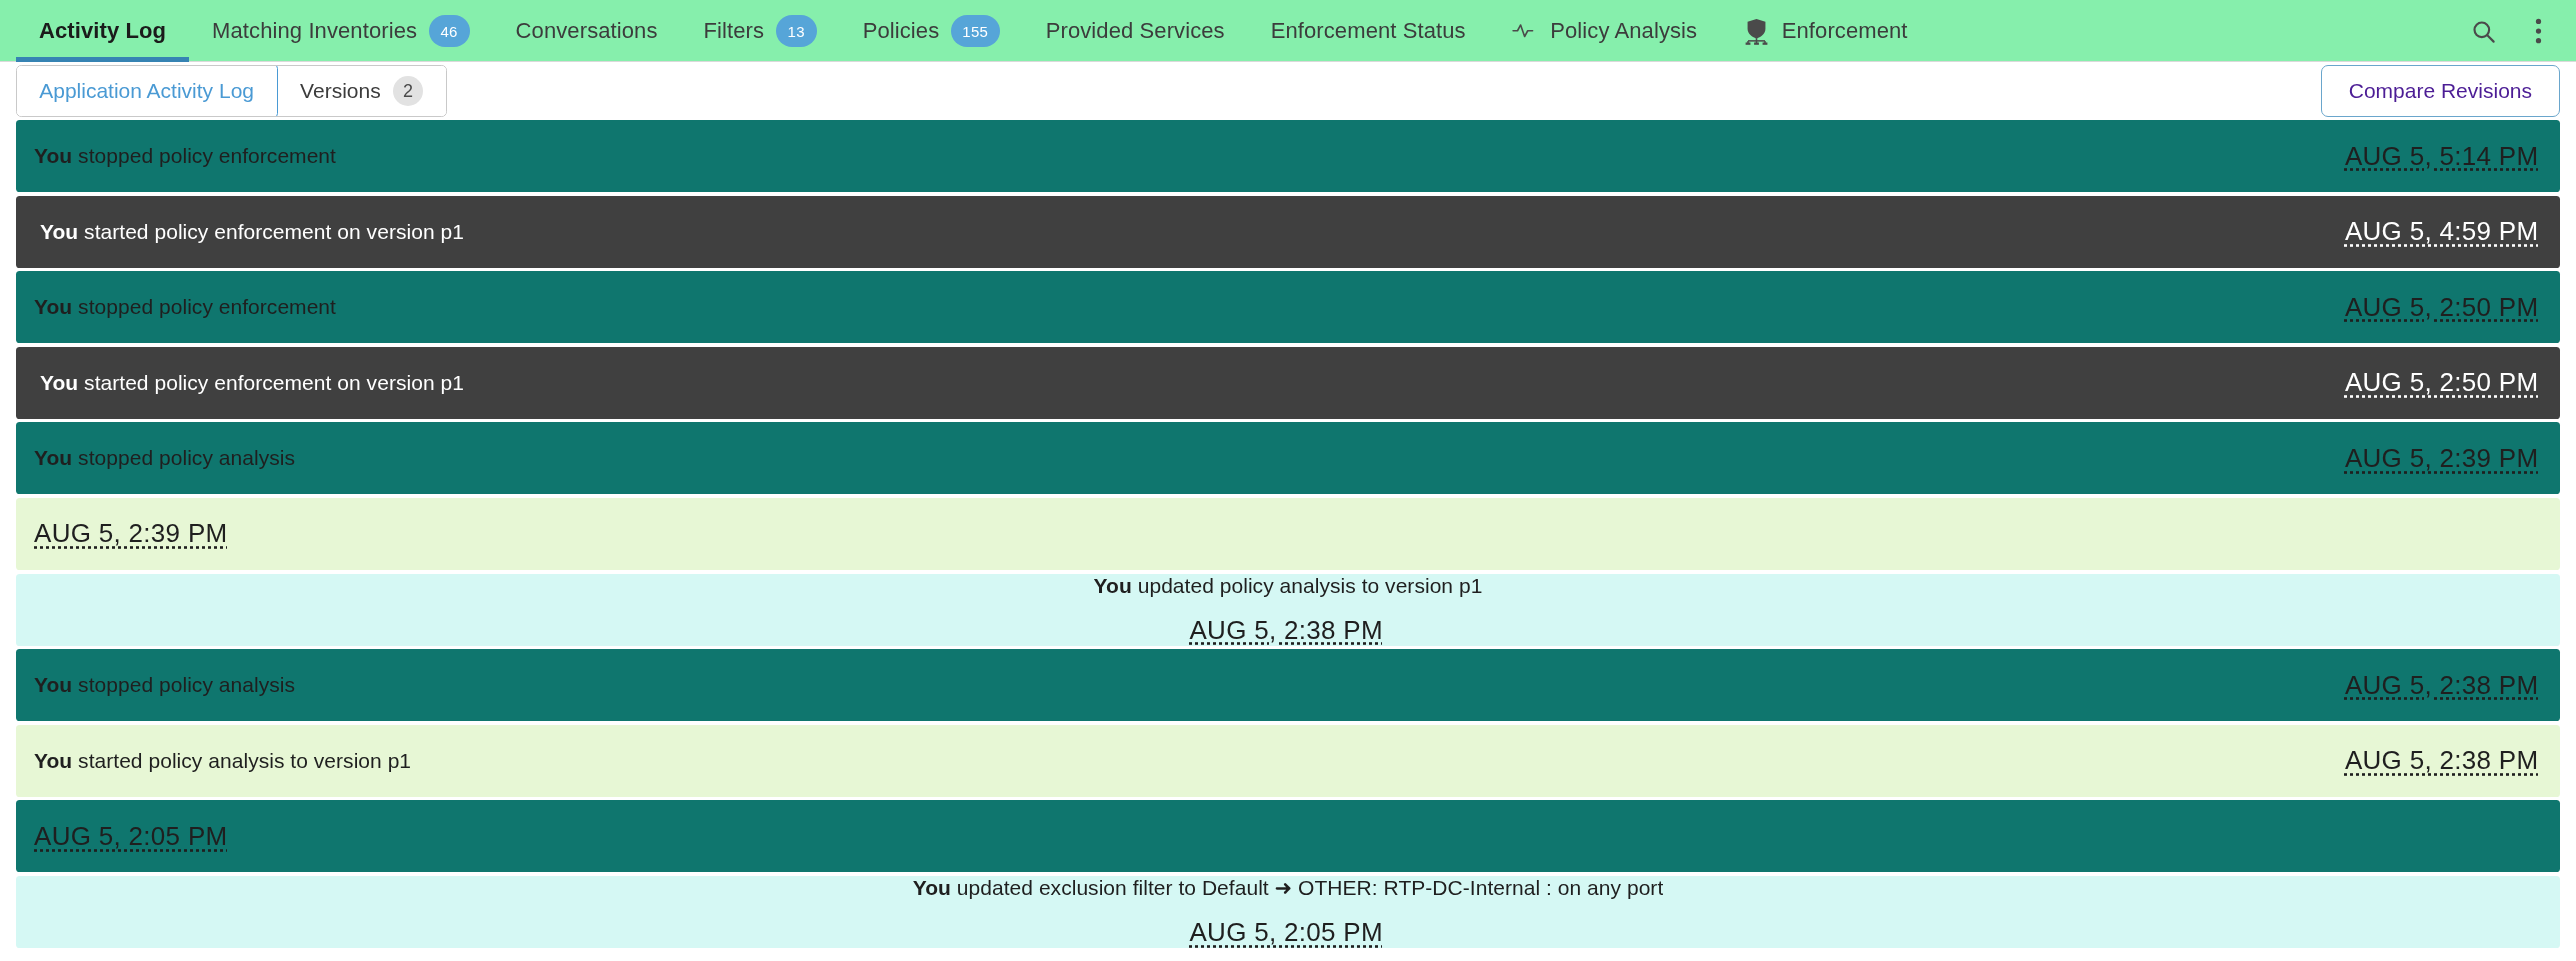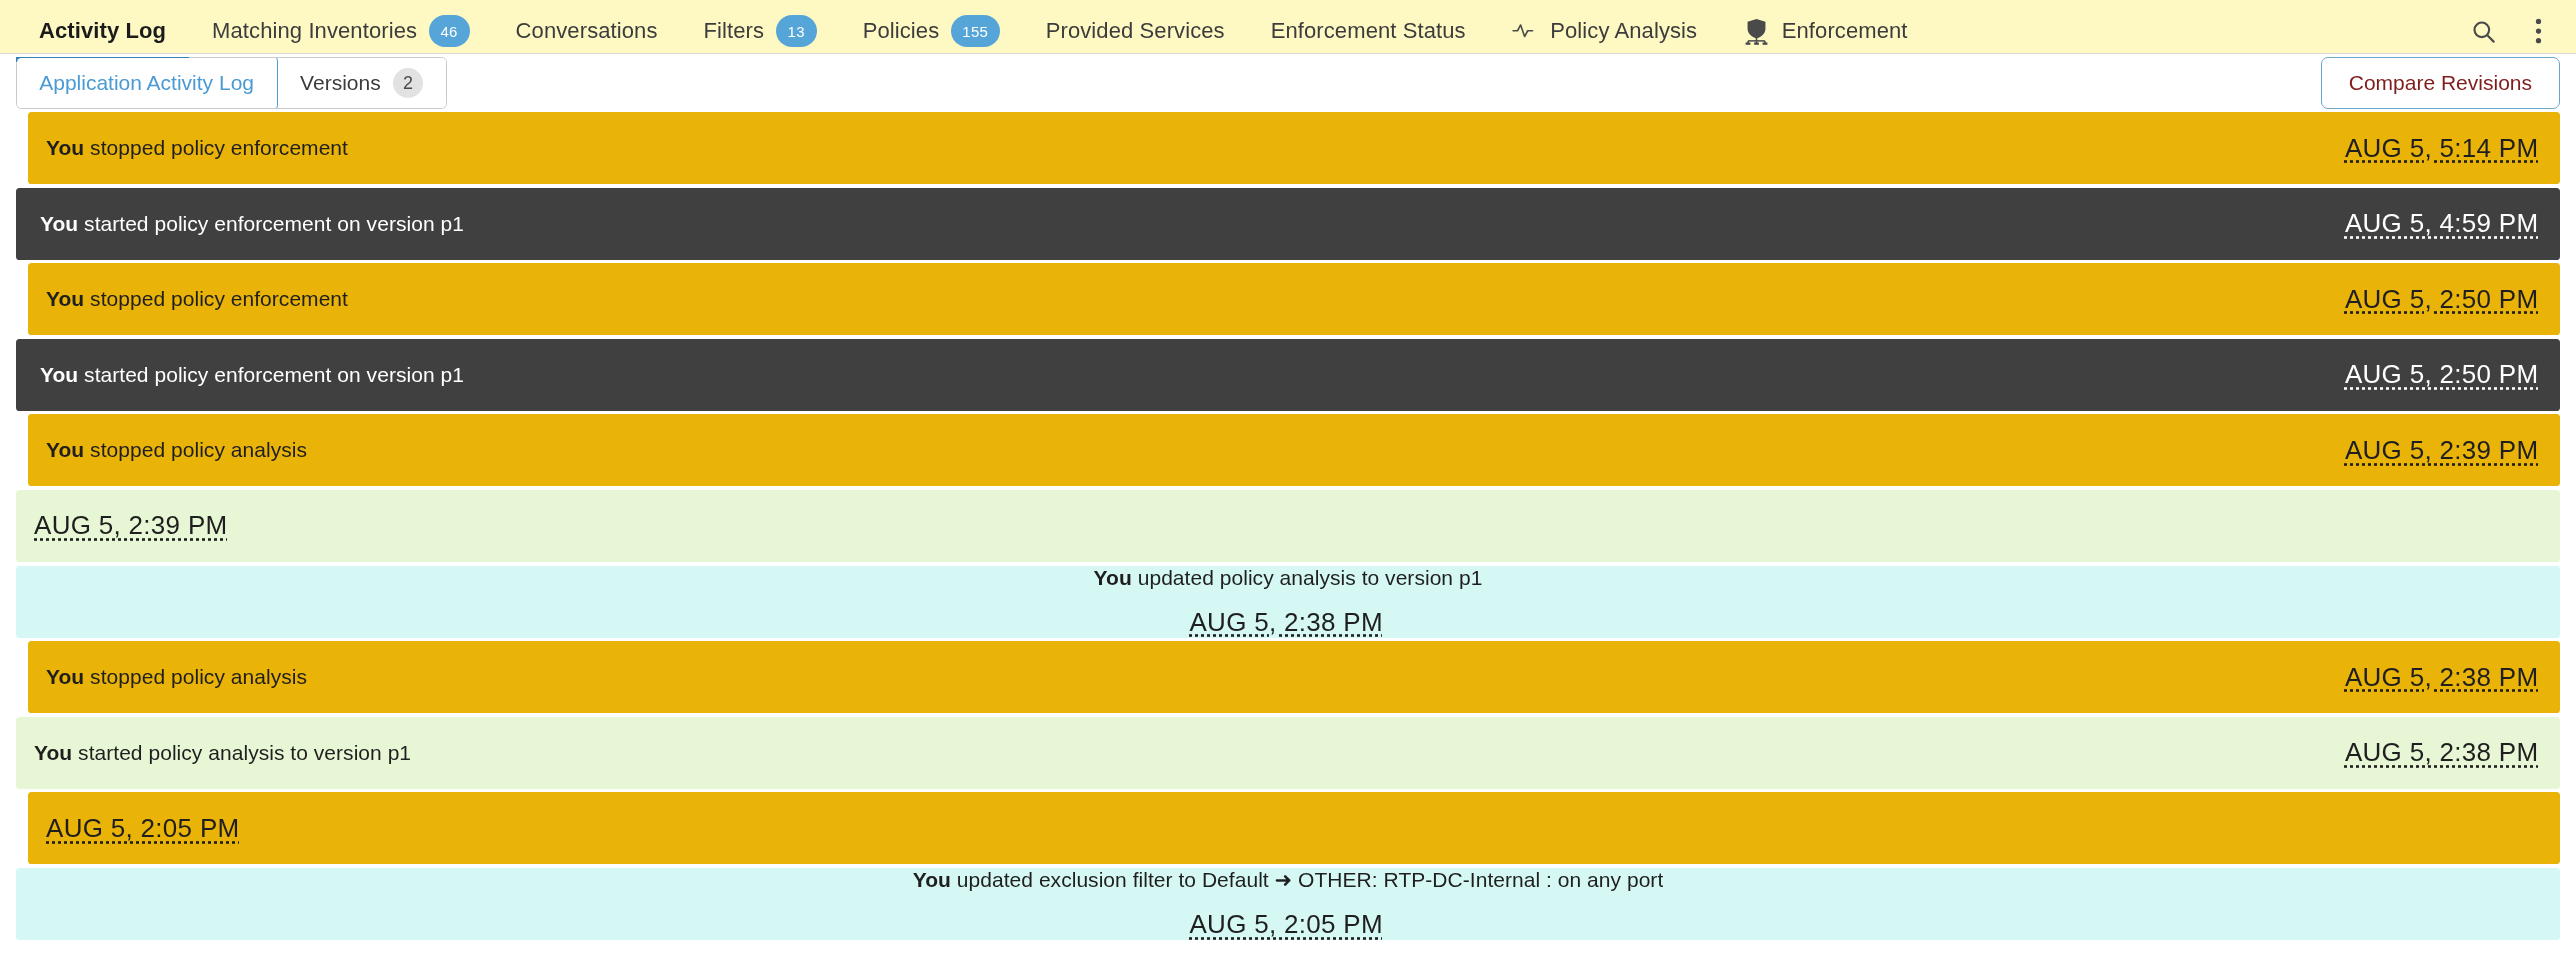--- a/index.html
+++ b/index.html
@@ -10,22 +10,22 @@
     height: 961px;
     overflow: hidden;
     background: #ffffff;
     font-family: "Liberation Sans", sans-serif;
     -webkit-font-smoothing: antialiased;
   }
 
   
   .topnav {
     position: relative;
-    height: 54px;
-    background: #fef9c3;
+    height: 62px;
+    background: #86efac;
     border-bottom: 1.8px solid #dadada;
     display: flex;
     align-items: stretch;
     padding-left: 16px;
   }
 
   .nav-item {
     position: relative;
     display: flex;
     align-items: center;
@@ -154,21 +154,21 @@
 
   .compare-btn {
     display: flex;
     align-items: center;
     justify-content: center;
     height: 52px;
     padding: 0 27px;
     border: 1.8px solid #6aa6cc;
     border-radius: 7px;
     background: #ffffff;
-    color: #7f1d1d;
+    color: #4c1d95;
     font-size: 21px;
     cursor: pointer;
     white-space: nowrap;
     font-family: "Liberation Sans", sans-serif;
   }
 
   
   .log-list {
     padding: 0 16px;
     display: flex;
@@ -201,21 +201,21 @@
     font-size: 26px;
     letter-spacing: 0.3px;
     text-decoration: underline;
     text-decoration-style: dotted;
     text-underline-offset: 4.4px;
     cursor: help;
     padding-right: 3.6px;
   }
 
   
-  .row-pink   { background: #eab308; margin-left: 12px; }
+  .row-pink   { background: #0f766e; }
   .row-green  { background: #404040; color: #ffffff; padding-left: 24px; }
   .row-lgreen { background: #e7f7d5; }
   .row-cyan   { background: #d5f8f4; flex-direction: column; }
 
   .row-green .ts { color: #ffffff; }
 </style>
 </head>
 <body>
 
 <div class="topnav">

